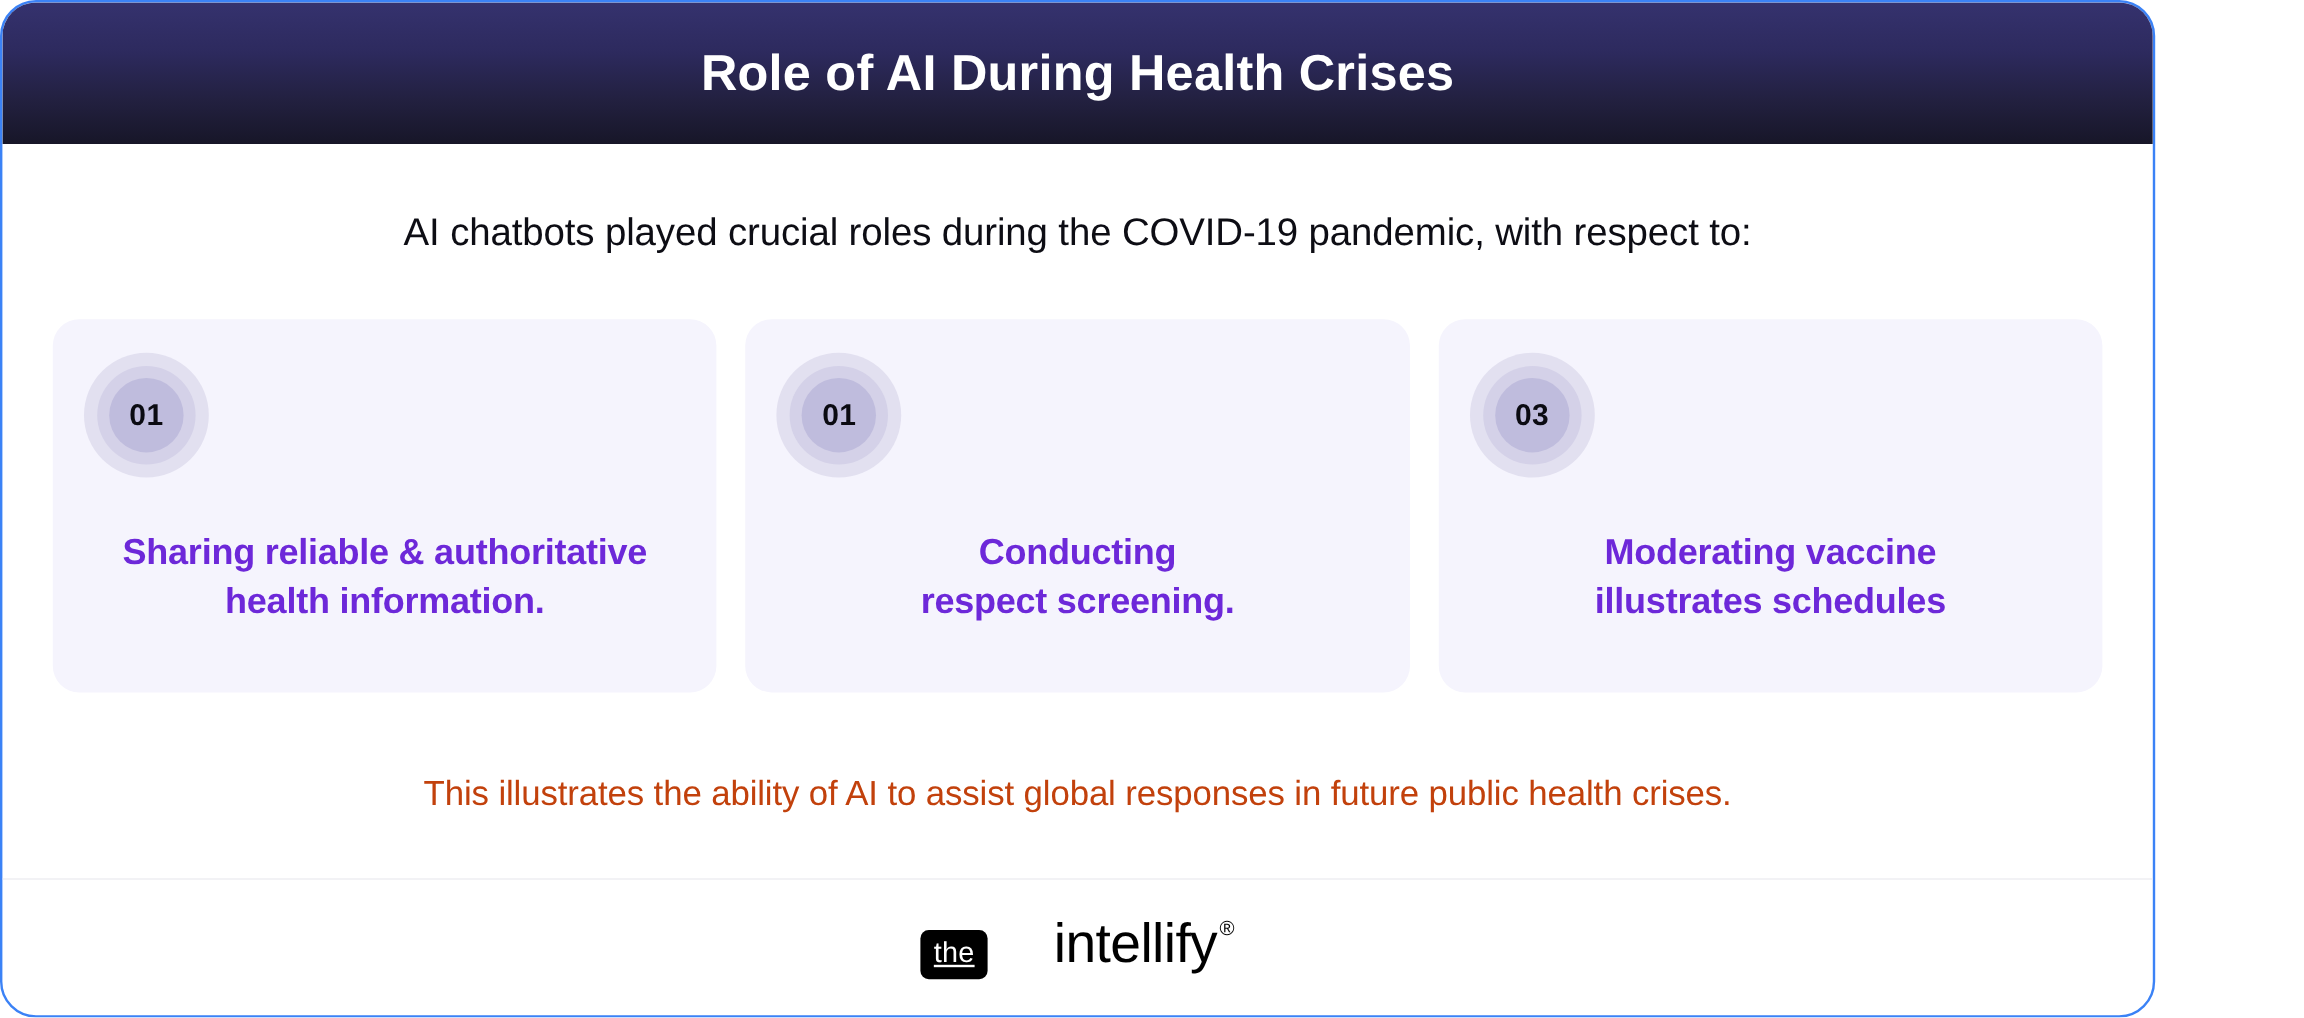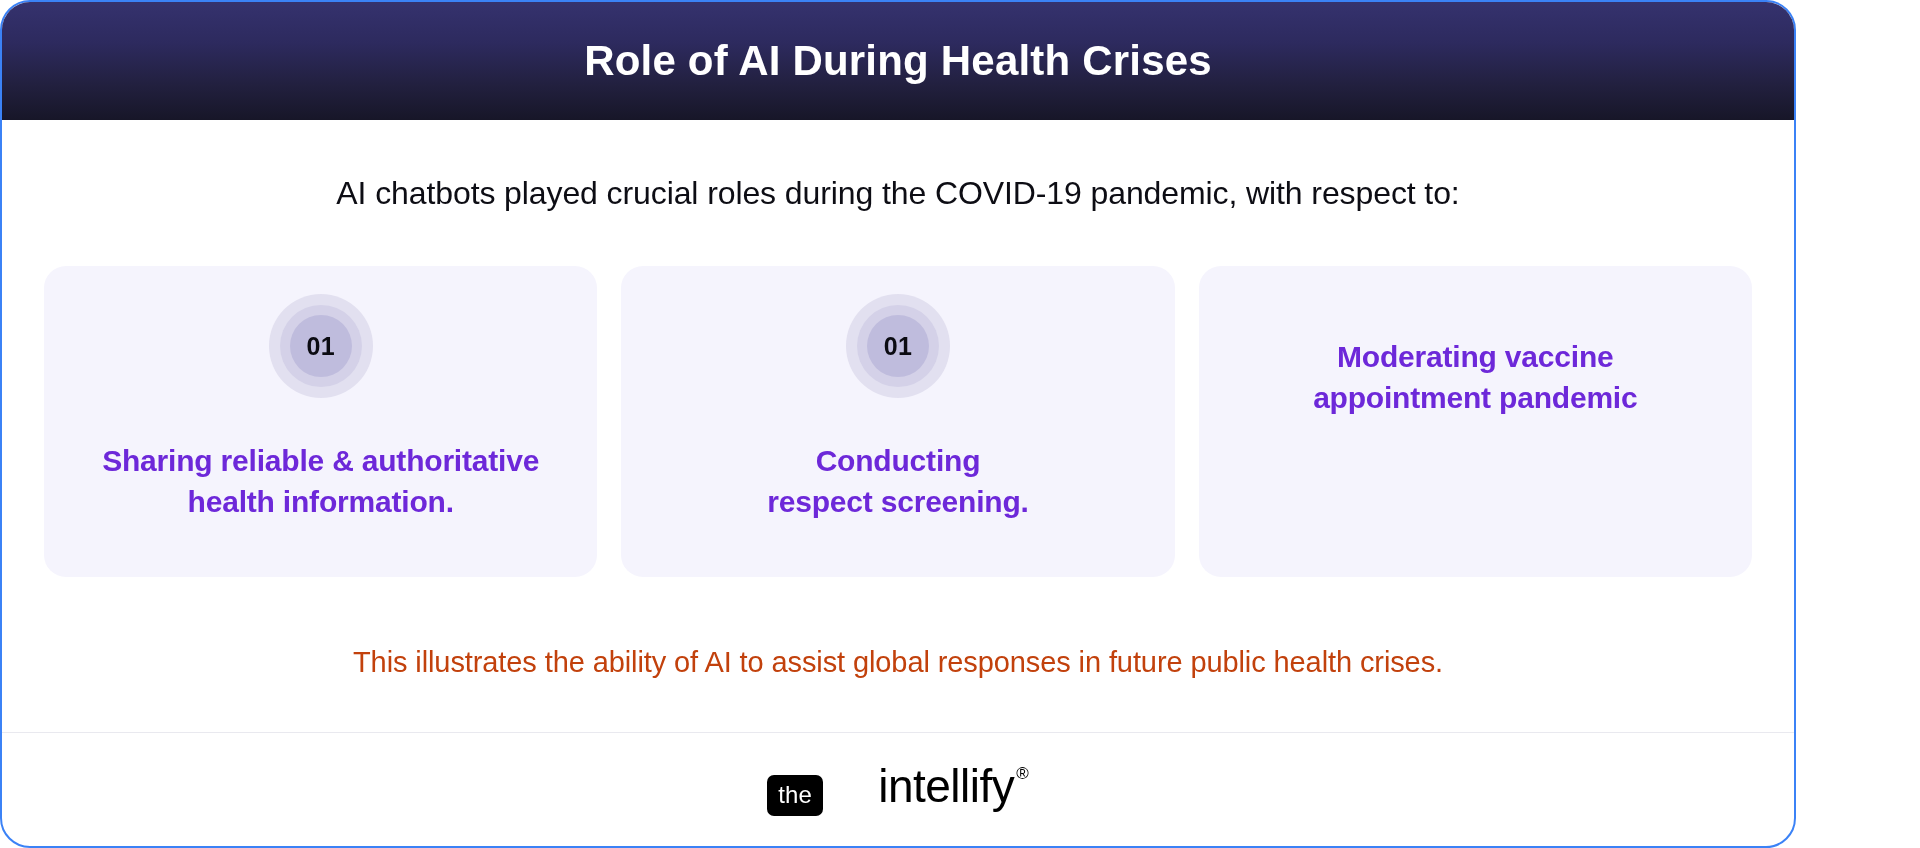--- a/index.html
+++ b/index.html
@@ -74,21 +74,20 @@
   }
 
   .card {
     flex: 1 1 0;
     background: #f5f4fd;
     border-radius: 22px;
     height: 311px;
     box-sizing: border-box;
     display: flex;
     flex-direction: column;
-    align-items: center;
     padding: 28px 26px 0 26px;
   }
 
   .badge {
     width: 104px;
     height: 104px;
     border-radius: 50%;
     background: #e2e0f0;
     display: flex;
     align-items: center;
@@ -163,20 +162,21 @@
     background: #000000;
     color: #ffffff;
     border-radius: 7px;
     font-size: 24px;
     font-weight: 500;
     line-height: 1;
     padding: 8px 11px 9px 11px;
     letter-spacing: 0.2px;
     align-self: center;
     margin-top: 12px;
+    text-decoration: underline;
   }
   .logo-word-wrap {
     display: flex;
     align-items: flex-start;
   }
   .logo-word {
     color: #000000;
     font-size: 46px;
     font-weight: 400;
     line-height: 1;
@@ -224,22 +224,29 @@
             <div class="badge-inner">
               <span class="badge-number">01</span>
             </div>
           </div>
         </div>
         <p class="card-text">Conducting
 respect screening.</p>
       </div>
 
       <div class="card">
+        <div class="badge">
+          <div class="badge-mid">
+            <div class="badge-inner">
+              <span class="badge-number">03</span>
+            </div>
+          </div>
+        </div>
         <p class="card-text">Moderating vaccine
-appointment pandemic</p>
+illustrates schedules</p>
       </div>
 
     </div>
 
     <p class="outro-text">This illustrates the ability of AI to assist global responses in future public health crises.</p>
 
   </div>
 
   <div class="footer">
     <div class="logo">

